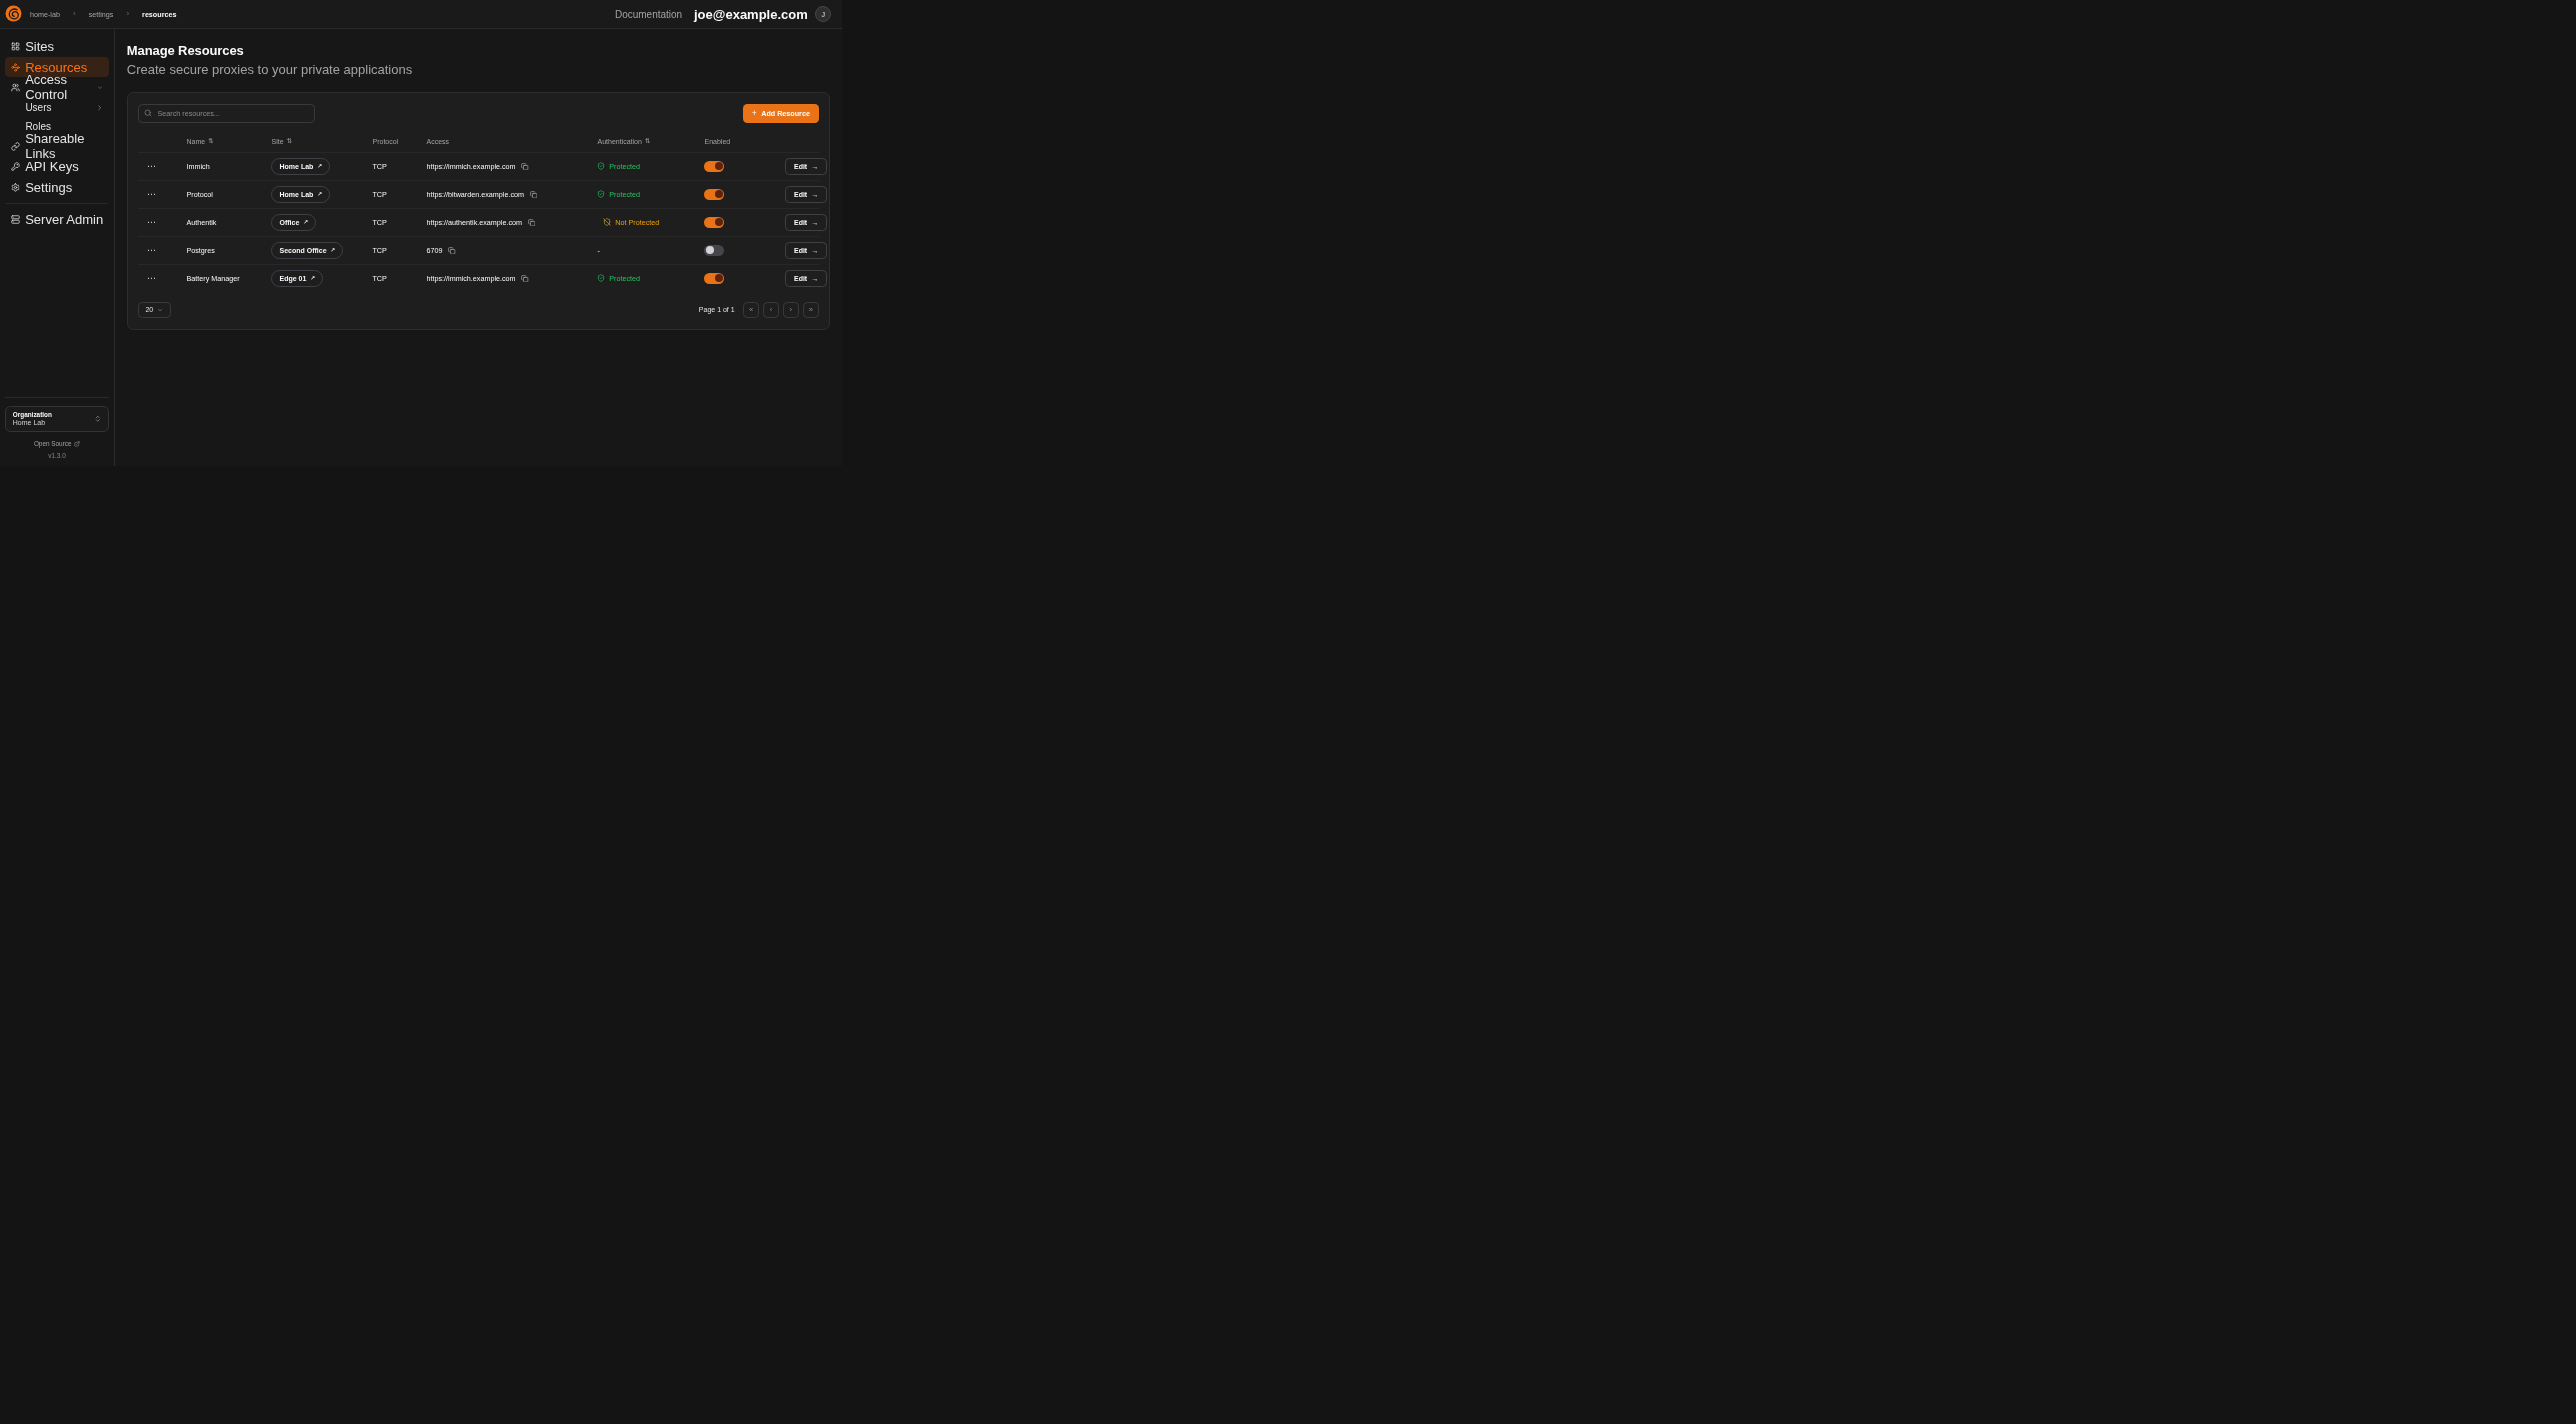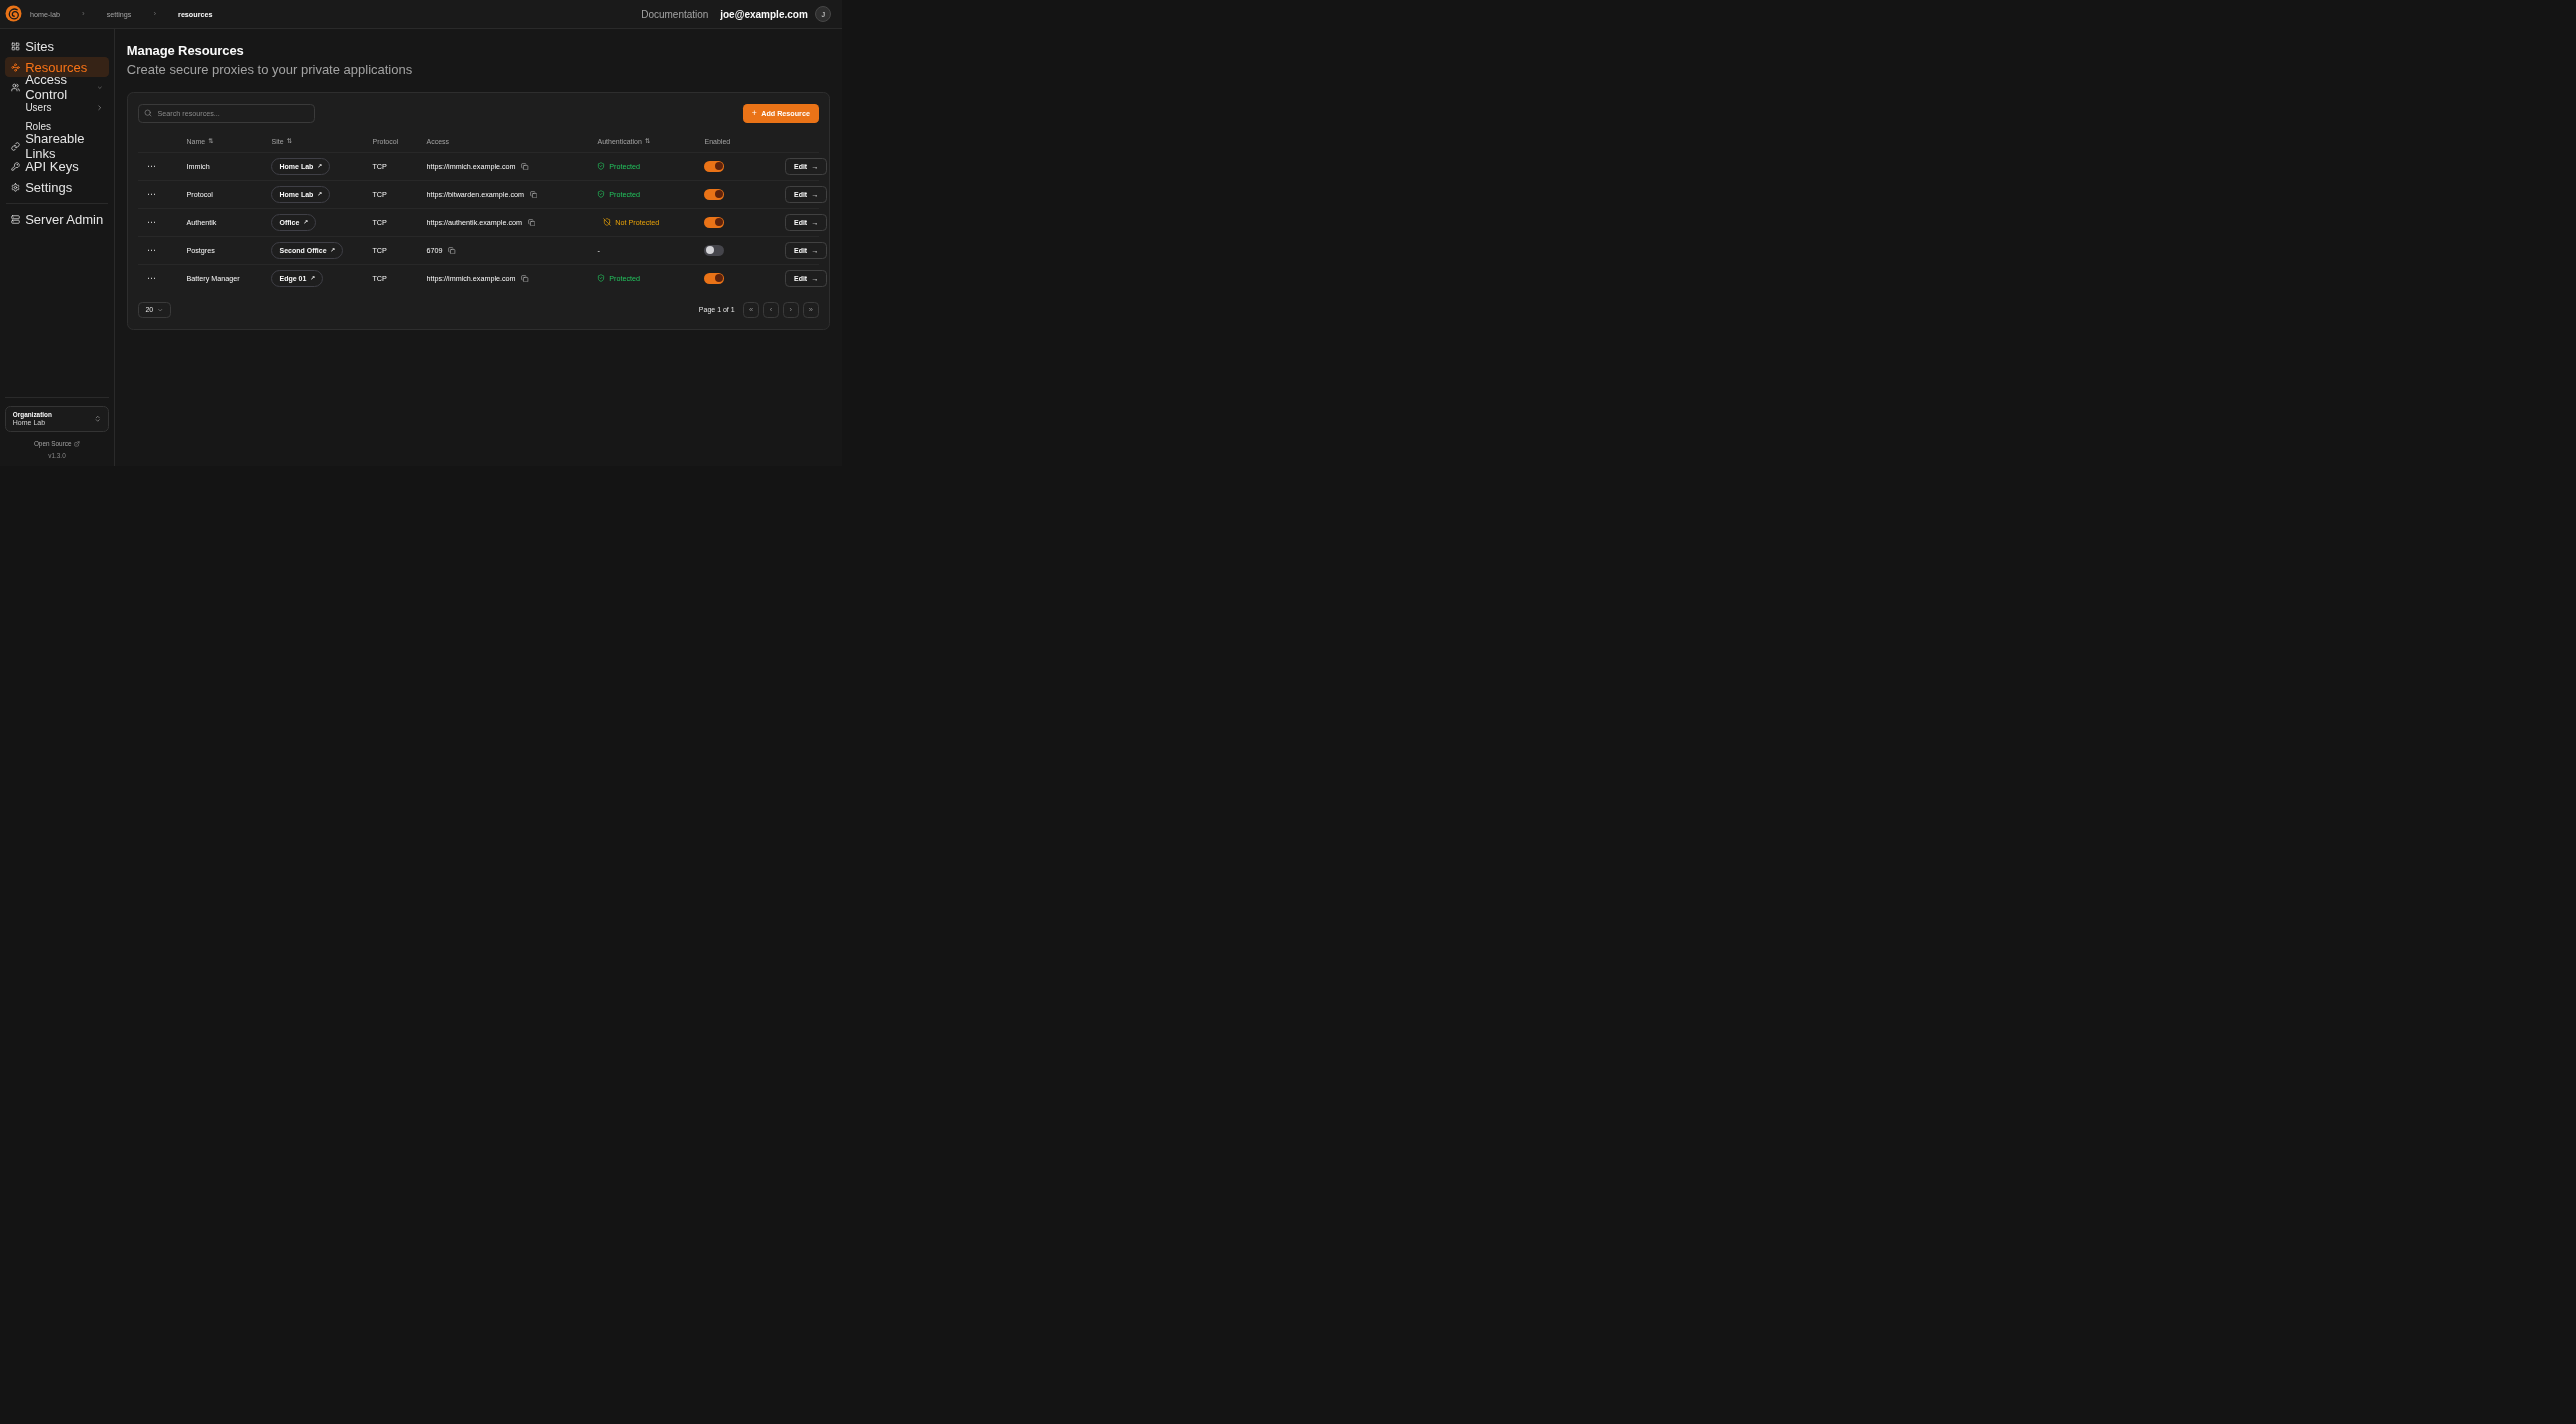--- a/index.html
+++ b/index.html
@@ -13,27 +13,27 @@
 
   
   .topbar {
     height: 29px; flex: 0 0 29px;
     display: flex; align-items: center;
     padding: 0 10.7px 0 4.3px;
     border-bottom: 0.5px solid #2a2a2a;
     background: #1a1a1a;
   }
   .logo { width: 19.3px; height: 19.3px; display:flex; align-items:center; justify-content:center; cursor:pointer; margin-right: 6.4px; }
-  .breadcrumb { display: flex; align-items: center; gap: 22px; font-size: 7.2px; }
+  .breadcrumb { display: flex; align-items: center; gap: 13px; font-size: 7.2px; }
   .breadcrumb a { color: #a3a3a3; text-decoration: none; cursor: pointer; }
   .breadcrumb .sep { color: #6b6b6b; font-size: 8px; line-height: 1; }
   .breadcrumb .current { color: #fafafa; font-weight: 700; }
   .topbar .spacer { flex: 1; }
   .doc-link { color: #a3a3a3; font-size: 10px; text-decoration: none; cursor: pointer; margin-right: 11.8px; }
-  .email { color: #fafafa; font-size: 10px; font-weight: 700; margin-right: 7.5px; }
+  .email { color: #fafafa; font-size: 13px; font-weight: 700; margin-right: 7.5px; }
   .avatar {
     width: 16px; height: 16px; border-radius: 50%;
     background: #2e2e2e; border: 0.5px solid #474747;
     display: flex; align-items: center; justify-content: center;
     font-size: 7px; color: #e5e5e5; cursor: pointer;
   }
 
   
   .shell { flex: 1; display: flex; min-height: 0; }
 

